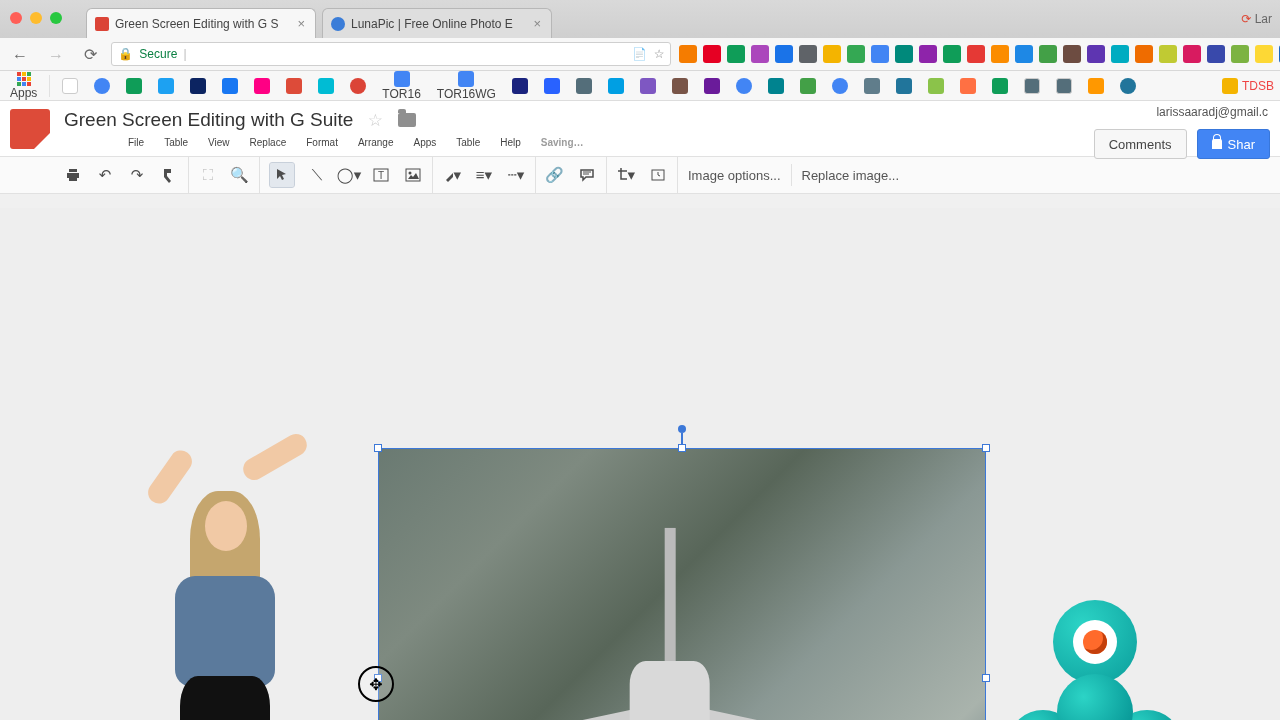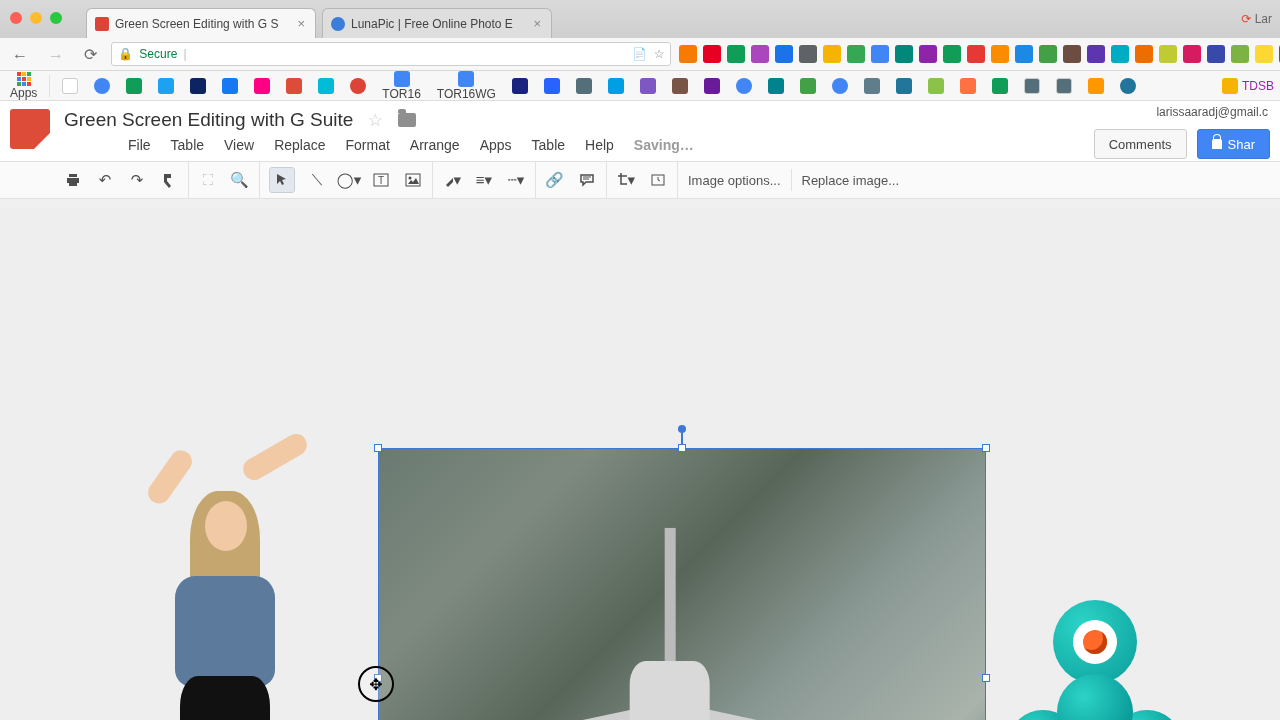--- a/index.html
+++ b/index.html
@@ -24,33 +24,33 @@
 .nav-ic{ color:#6b6b6b; font-size:16px; padding:4px 6px;}
 .urlbox{ flex:0 0 560px; height:24px; border:1px solid #cfcfcf; border-radius:3px; background:#fff; display:flex; align-items:center; padding:0 6px; font-size:12px; color:#555; gap:6px; overflow:hidden;}
 .secure{ color:#0b8043; font-size:12px;}
 .ext-row{ display:flex; gap:6px; margin-left:auto; flex-wrap:nowrap;}
 .ext{ width:18px; height:18px; border-radius:3px;}
 
 
 .bkbar{ height:30px; background:#f7f7f7; border-bottom:1px solid #ddd; display:flex; align-items:center; padding:0 6px; gap:8px; overflow:hidden;}
 .bk{ display:flex; align-items:center; gap:0; font-size:12px; color:#444; padding:2px 4px;flex-direction:column;}
 .bk .sq{ width:16px; height:16px; border-radius:3px;}
-.tdsb{ margin-left:auto; display:flex; align-items:center; gap:4px; font-size:12px; color:#a21caf;}
+.tdsb{ margin-left:auto; display:flex; align-items:center; gap:4px; font-size:12px; color:#ef4444;}
 
 
 .app{ background:#fff; }
 .app-hdr{ display:flex; padding:8px 10px 0 10px; position:relative;}
 .logo{ width:40px; height:40px; background:#dd4b39; border-radius:3px; margin-right:14px; position:relative;}
 .logo:after{content:""; position:absolute; right:0; bottom:0; border:8px solid transparent; border-right-color:#fff; border-bottom-color:#fff;}
 .doc-title{ font-size:19px; color:#333;}
 .star{ color:#ccc; font-size:17px; margin-left:10px;}
 .folder{ width:18px; height:14px; background:#8f8f8f; border-radius:2px; margin-left:10px; display:inline-block; position:relative; top:1px;}
 .folder:before{content:""; position:absolute; top:-4px; left:0; width:8px; height:4px; background:#8f8f8f; border-radius:2px 2px 0 0;}
 .acct{ position:absolute; right:12px; top:4px; font-size:12px; color:#555;}
-.menus{ display:flex; gap:20px; padding:6px 0 8px 64px; font-size:14px; color:#444;}
+.menus{ display:flex; gap:20px; padding:6px 0 8px 64px; font-size:10px; color:#444;}
 .menus .saving{ color:#9c9c9c;font-weight:bold;}
 .hdr-btns{ position:absolute; right:10px; top:28px; display:flex; gap:10px;}
 .btn{ height:30px; border:1px solid #ccc; background:#f7f7f7; border-radius:3px; padding:0 14px; font-size:13px; color:#444; display:flex; align-items:center; gap:6px;}
 .btn.share{ background:#4285f4; color:#fff; border-color:#3877db;}
 .lock{ width:10px; height:10px; background:#fff; border-radius:2px 2px 0 0; position:relative;}
 .lock:before{content:""; position:absolute; top:-5px; left:1px; width:6px; height:6px; border:1.5px solid #fff; border-bottom:none; border-radius:5px 5px 0 0;}
 
 
 .toolbar{ height:38px; border-top:1px solid #e1e1e1; border-bottom:1px solid #e1e1e1; background:#fafafa; display:flex; align-items:center; padding:0 12px 0 64px; gap:0;}
 .tgrp{ display:flex; align-items:center; height:100%; padding:0 10px; border-right:1px solid #e1e1e1; gap:14px;}

